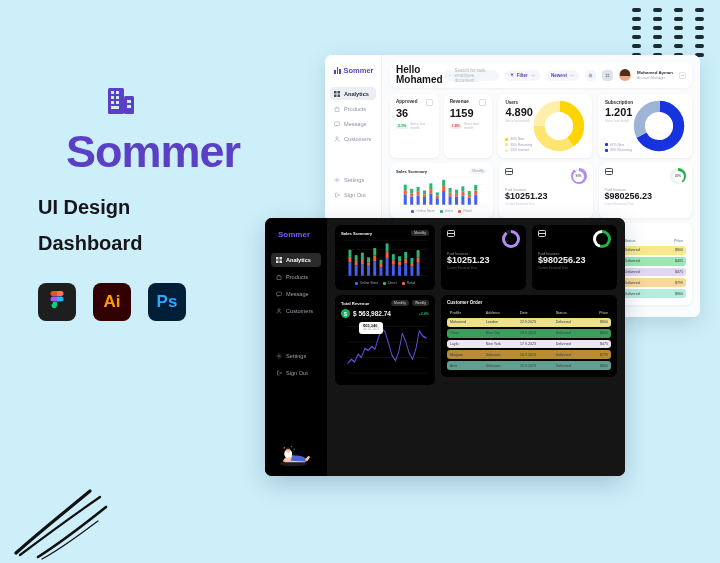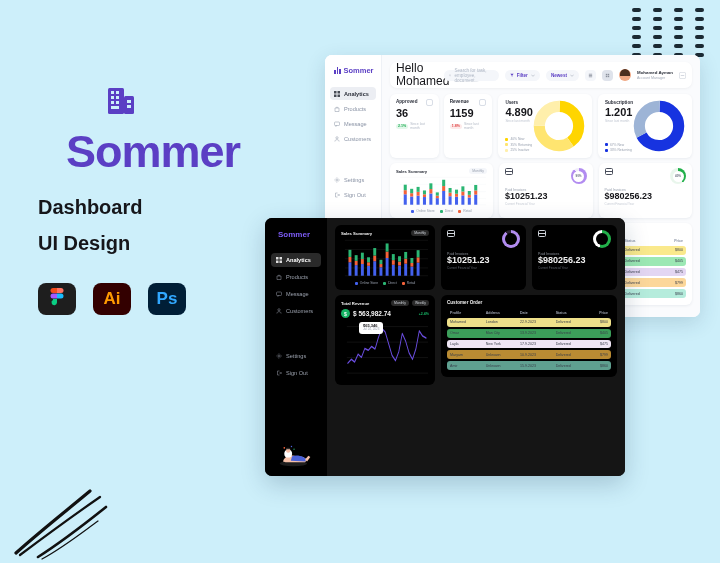--- a/index.html
+++ b/index.html
@@ -19,21 +19,21 @@
     letter-spacing: -1px; line-height: 1.05; text-align: center;
     padding-left: 4px;
   }
   .brand-sub { margin-top: 22px; padding-left: 2px; }
   .brand-sub div {
     font-size: 20px; font-weight: 700; color: #16161a; line-height: 1.0;
     margin-bottom: 16px;
   }
   .badges { display: flex; gap: 17px; margin-top: 30px; padding-left: 2px; }
   .badge {
-    width: 38px; height: 32px; border-radius: 8px;
+    width: 38px; height: 38px; border-radius: 8px;
     display: flex; align-items: center; justify-content: center;
     font-size: 17px; font-weight: 700;
   }
   .badge-figma { background: #1e1e1e; }
   .badge-ai { background: #330000; color: #ff9a00; }
   .badge-ps { background: #001e36; color: #31a8ff; }
 
   
   .dotgrid { position: absolute; right: 12px; top: 8px; display: grid;
              grid-template-columns: repeat(4, 13px); gap: 5px 8px; }
@@ -68,21 +68,21 @@
   .nav-item.active { background: #eceef3; color: #2b2f3a; font-weight: 700; }
   .nav-ico { width: 6px; height: 6px; flex: 0 0 6px; opacity: .85; }
   .dl-spacer { flex: 1; }
   .dl-main { flex: 1; padding: 7px 8px 0 8px; overflow: hidden; }
 
   .topbar {
     background: #fff; border-radius: 7px; height: 26px; display: flex;
     align-items: center; padding: 0 6px; gap: 6px; margin-bottom: 6px;
     box-shadow: 0 1px 3px rgba(0,0,0,.05);
   }
-  .hello { font-size: 12px; font-weight: 400; color: #16161a; line-height: 1.05; width: 42px; }
+  .hello { font-size: 10px; font-weight: 700; color: #16161a; line-height: 1.05; width: 42px; }
   .search {
     flex: 1; height: 11px; background: #f4f6fa; border-radius: 6px;
     display: flex; align-items: center; gap: 3px; padding: 0 5px;
     font-size: 4.6px; color: #aeb6c4;
   }
   .pill {
     height: 11px; border-radius: 6px; background: #f4f6fa; display: flex;
     align-items: center; gap: 3px; padding: 0 5px; font-size: 4.6px; color: #5b3fc4;
     font-weight: 700;
   }
@@ -232,22 +232,22 @@
           <rect x="12" y="12" width="3" height="3"></rect>
         <rect x="7" y="17" width="3" height="3"></rect>
           <rect x="12" y="17" width="3" height="3"></rect>
         <rect x="7" y="22" width="8" height="3"></rect>
         <rect x="23" y="16" width="4" height="3"></rect>
           <rect x="23" y="21" width="4" height="3"></rect>
       </g>
     </svg>
     <div class="brand-title">Sommer</div>
     <div class="brand-sub">
+      <div>UI Design</div>
       <div>Dashboard</div>
-      <div>UI Design</div>
     </div>
     <div class="badges">
       <div class="badge badge-figma">
         <svg width="16" height="22" viewBox="0 0 16 22">
           <path d="M4 0h4v5H4a2.5 2.5 0 1 1 0-5z" fill="#f24e1e"></path>
           <path d="M8 0h4a2.5 2.5 0 1 1 0 5H8V0z" fill="#ff7262"></path>
           <path d="M8 5.5h4a2.5 2.5 0 1 1 0 5H8v-5z" fill="#1abcfe"></path>
           <path d="M4 5.5h4v5H4a2.5 2.5 0 1 1 0-5z" fill="#a259ff"></path>
           <path d="M4 11h4v3.5a2.75 2.75 0 1 1-4-2.45V11z" fill="#0acf83"></path>
         </svg>

